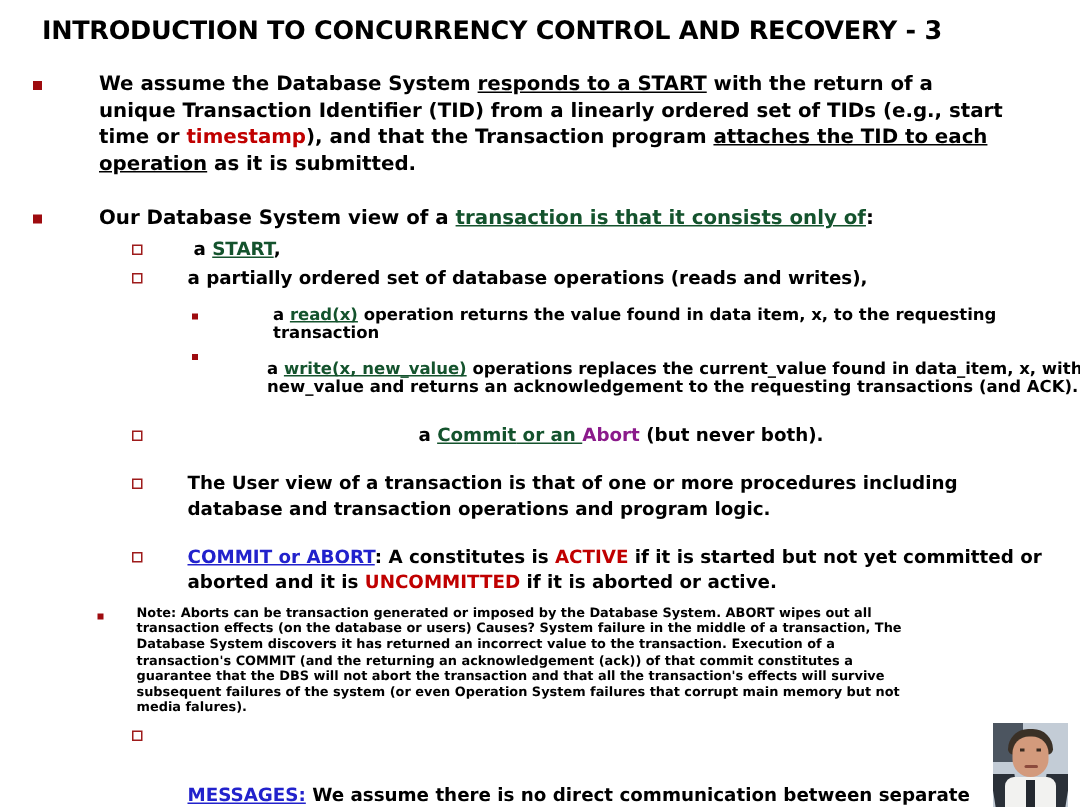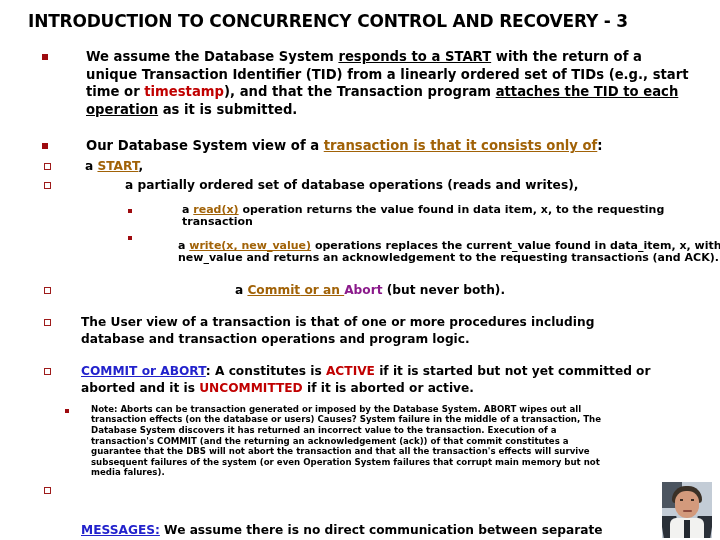--- a/index.html
+++ b/index.html
@@ -70,24 +70,24 @@
     box-sizing: content-box;
   }
   
   .b3 {
     width: 4px;
     height: 4px;
     background: #9e0b0f;
     margin-top: 5px;
   }
 
-  .lvl1 { padding-left: 42px; }
+  .lvl1 { padding-left: 22px; }
   .lvl1 .txt { margin-left: 38px; width: 610px; }
 
-  .lvl2 { padding-left: 44px; }
+  .lvl2 { padding-left: 88px; }
   .lvl2 .txt { margin-left: 30px; width: 570px; }
 
   .lvl3 { padding-left: 128px; }
   .lvl3 .txt { margin-left: 22px; width: 545px; }
 
   .lvl4 { padding-left: 65px; }
   .lvl4 .txt { margin-left: 22px; width: 520px; }
 
   .t1 {
     font-size: 13.2px;
@@ -111,21 +111,21 @@
   .t4 {
     font-size: 8.6px;
     font-weight: bold;
     line-height: 10.6px;
   }
 
   
   .u      { text-decoration: underline; }
   .red    { color: #c00000; }
   .blue   { color: #2222cc; }
-  .magenta{ color: #a16207; text-decoration: underline; }
+  .magenta{ color: #14532d; text-decoration: underline; }
   .purple { color: #8b1a8b; }
 
   .spacer-sm { height: 9px; }
   .spacer-md { height: 14px; }
   .spacer-lg { height: 19px; }
 
   
   .portrait {
     position: absolute;
     right: 8px;
@@ -166,21 +166,21 @@
     <div class="row lvl1">
       <span class="bullet b1"></span>
       <div class="txt t1"><span>Our Database System view of a </span><span class="magenta u">transaction is that it consists only of</span><span>:</span></div>
     </div>
 
     <div class="row lvl2" style="margin-top:3px;">
       <span class="bullet b2"></span>
       <div class="txt t2" style="margin-left:34px;"><span>a </span><span class="magenta">START</span><span>,</span></div>
     </div>
 
-    <div class="row lvl2" style="margin-top:2px;gap:44px;">
+    <div class="row lvl2" style="margin-top:2px;">
       <span class="bullet b2"></span>
       <div class="txt t2">a partially ordered set of database operations (reads and writes),</div>
     </div>
 
     <div class="spacer-sm"></div>
 
     <div class="row lvl3">
       <span class="bullet b3"></span>
       <div class="txt t3"><span>a </span><span class="magenta">read(x)</span><span> operation returns the value found in data item, x, to the requesting transaction</span></div>
     </div>

